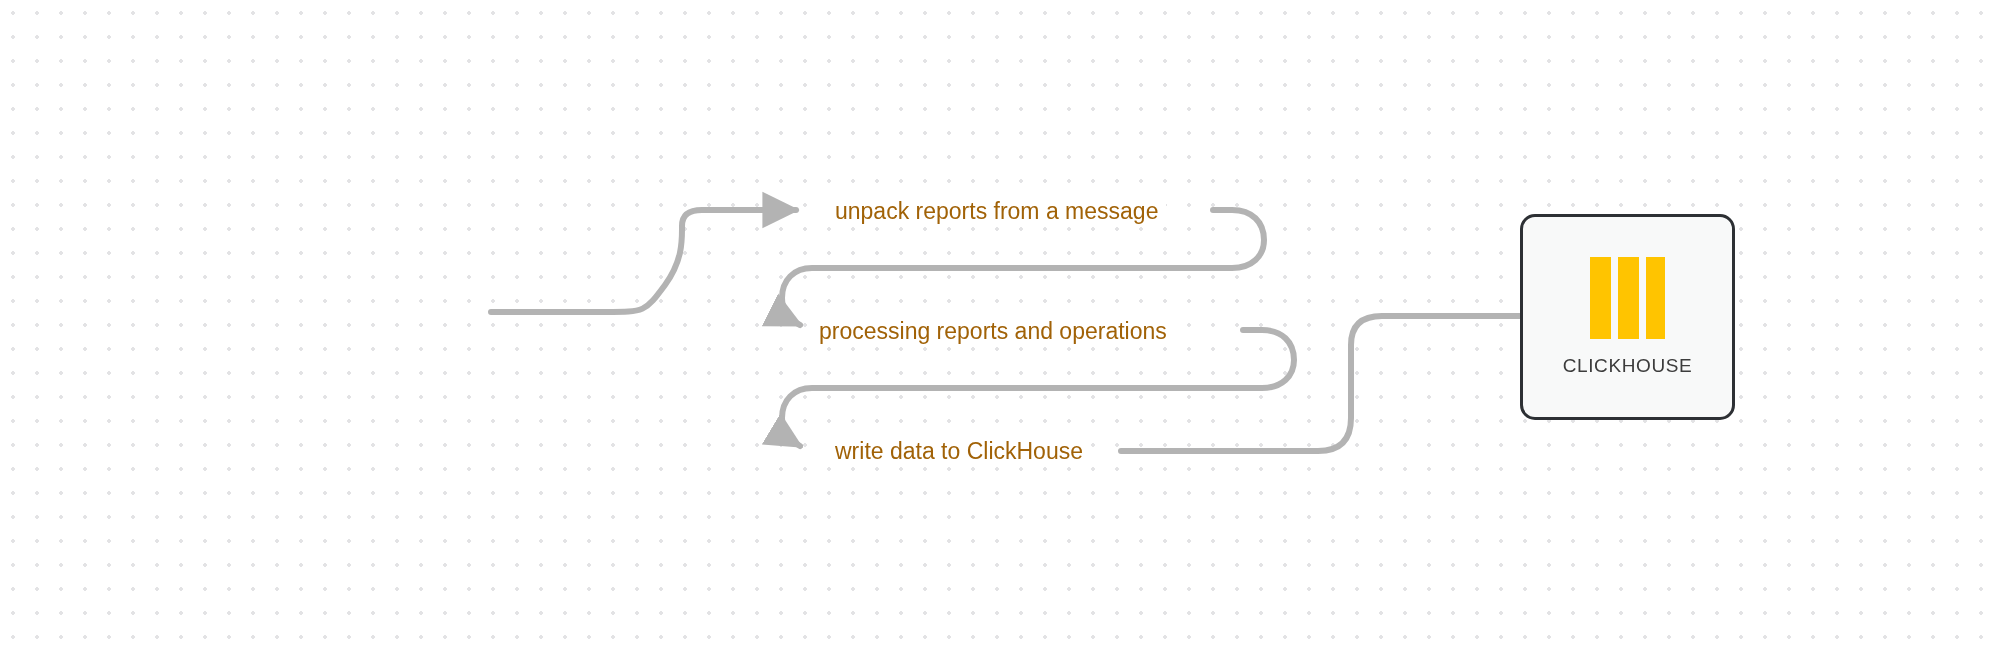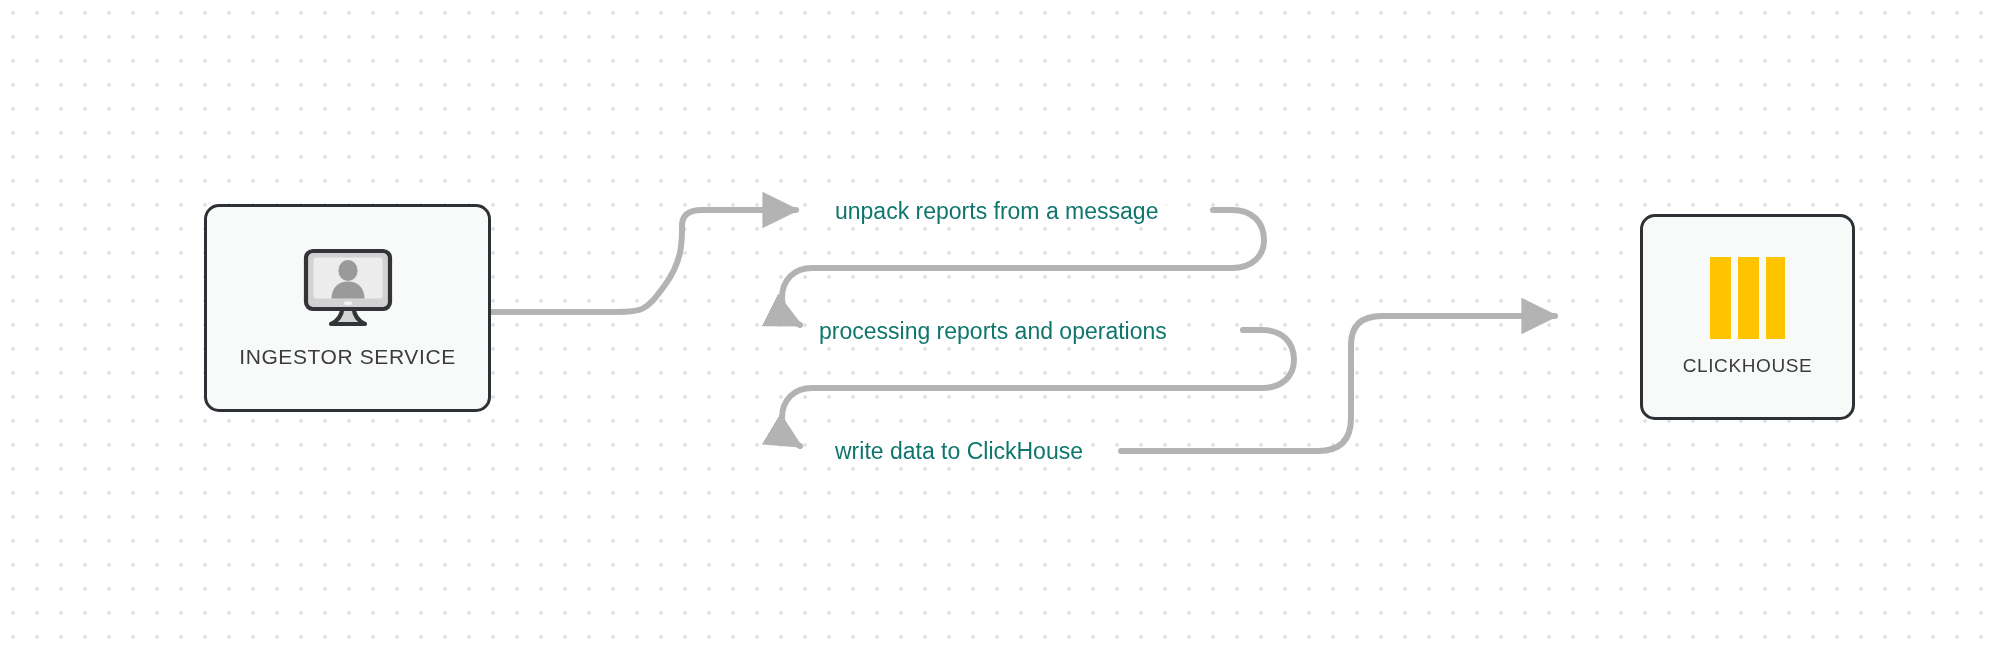--- a/index.html
+++ b/index.html
@@ -55,41 +55,41 @@
     top: 204px;
     width: 287px;
     height: 208px;
   }
   #node-ingestor .node-label {
     font-size: 21px;
     margin-top: 14px;
   }
 
   #node-clickhouse {
-    left: 1640px;
+    left: 1520px;
     top: 214px;
     width: 215px;
     height: 206px;
   }
   #node-clickhouse .node-label {
     font-size: 19px;
     margin-top: 16px;
   }
 
   .icon-wrap {
     display: block;
     line-height: 0;
   }
 
   
   .edge-label {
     position: absolute;
     font-family: "Liberation Sans", sans-serif;
     font-size: 23px;
-    color: #0f766e;
+    color: #a16207;
     white-space: nowrap;
     background: #ffffff;
     padding: 1px 8px;
     transform: translateY(-50%);
   }
   #edge-label-0 { left: 827px; top: 211px; }
   #edge-label-1 { left: 811px; top: 331px; }
   #edge-label-2 { left: 827px; top: 451px; }
 </style>
 </head>
@@ -137,40 +137,20 @@
                L 1555 316" marker-end="url(#arrowhead)"></path>
     </g>
   </svg>
 
   <div class="edge-label" id="edge-label-0">unpack reports from a message</div>
 
   <div class="edge-label" id="edge-label-1">processing reports and operations</div>
 
   <div class="edge-label" id="edge-label-2">write data to ClickHouse</div>
 
-  <div class="node" id="node-ingestor">
-    <span class="icon-wrap">
-      <svg width="96" height="84" viewBox="0 0 96 84" xmlns="http://www.w3.org/2000/svg">
-
-        <path d="M 31 77 C 40 73 42 66 42.5 61 L 53.5 61 C 54 66 56 73 65 77 Z" fill="#d2d2d2" stroke="#333438" stroke-width="4.2" stroke-linejoin="round"></path>
-
-        <rect x="6" y="4" width="84" height="58" rx="7" fill="#d2d2d2" stroke="#333438" stroke-width="4.2"></rect>
-
-        <rect x="13.5" y="10.5" width="69" height="41" rx="2.5" fill="#ececec"></rect>
-
-        <rect x="44" y="54.5" width="8" height="3.6" rx="1.8" fill="#f2f2f2"></rect>
-
-        <g fill="#9a9a9a">
-          <ellipse cx="48" cy="23.5" rx="9.6" ry="10.6"></ellipse>
-          <path d="M 48 34.5 C 58.5 34.5 64.5 41.5 64.5 51.5 L 31.5 51.5 C 31.5 41.5 37.5 34.5 48 34.5 Z"></path>
-        </g>
-      </svg>
-    </span>
-    <div class="node-label">INGESTOR SERVICE</div>
-  </div>
 
   <div class="node" id="node-clickhouse">
     <span class="icon-wrap">
       <svg width="80" height="82" viewBox="0 0 80 82" xmlns="http://www.w3.org/2000/svg">
         <rect x="2" y="0" width="21" height="82" fill="#ffc400"></rect>
         <rect x="30" y="0" width="21" height="82" fill="#ffc400"></rect>
         <rect x="58" y="0" width="19" height="82" fill="#ffc400"></rect>
       </svg>
     </span>
     <div class="node-label">CLICKHOUSE</div>

